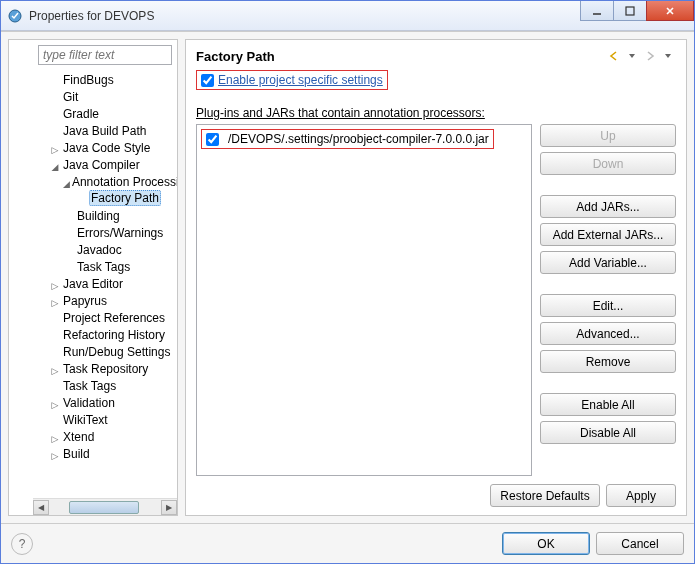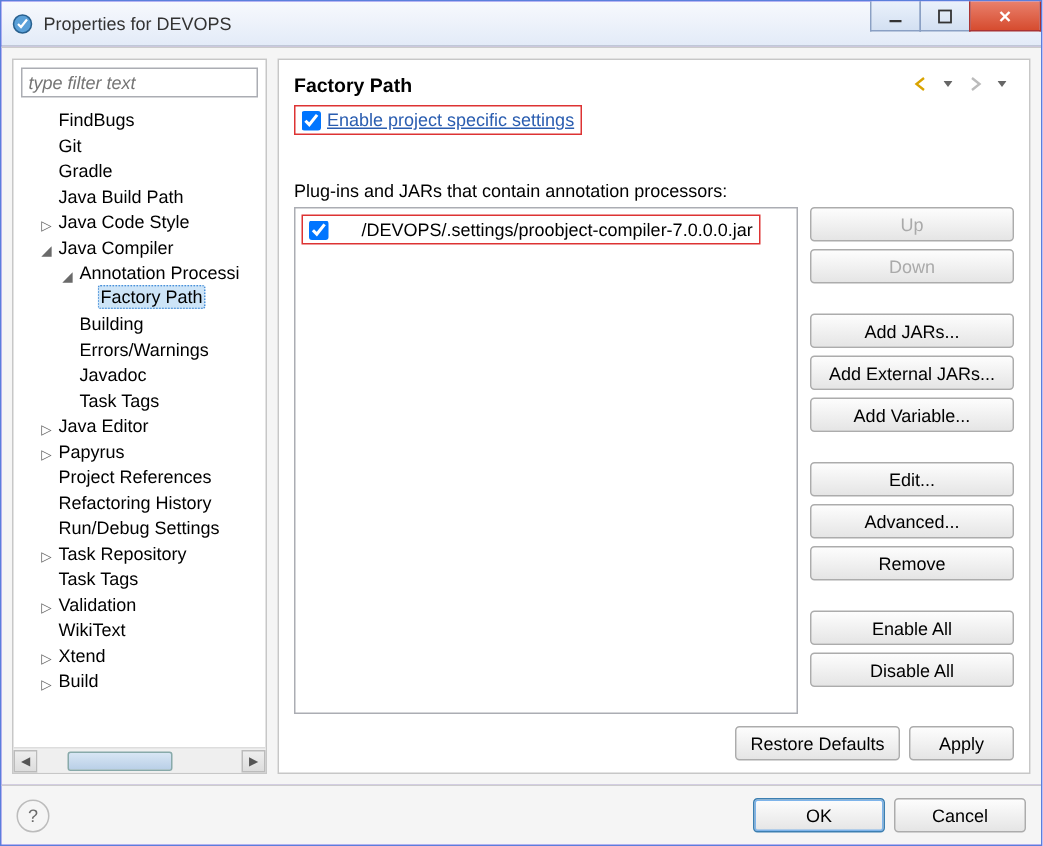--- a/index.html
+++ b/index.html
@@ -7,21 +7,21 @@
 .window { width: 695px; height: 564px; border: 1px solid #5a7edc; display: flex; flex-direction: column; background: #8b5cf6; }
 .titlebar { height: 30px; background: linear-gradient(#f7f9fd, #e3ebf8); display: flex; align-items: center; padding: 0 0 0 6px; border-bottom: 1px solid #c0c8d8; }
 .titlebar .icon { width: 16px; height: 16px; margin-right: 6px; display: flex; align-items: center; justify-content: center; }
 .titlebar .title { flex: 1; color: #333; }
 .winbtns { display: flex; height: 100%; }
 .winbtn { width: 34px; height: 20px; border: 1px solid #8aa0c4; border-top: none; background: linear-gradient(#eaf1fb,#d3e0f2); display: flex; align-items: center; justify-content: center; cursor: pointer; margin-left: -1px; }
 .winbtn.close { width: 48px; background: linear-gradient(#e9806c,#d64c2f); border-color: #a33; border-top-right-radius: 0; }
 .winbtn svg { width: 12px; height: 12px; }
 .inner { flex: 1; display: flex; flex-direction: column; border-top: 1px solid #ccc; padding: 7px; background: #f5f5f5; }
 .body { flex: 1; display: flex; gap: 7px; min-height: 0; }
-.leftpane { width: 170px; display: flex; flex-direction: column; border: 1px solid #c7c7c7; background: #fff; }
+.leftpane { width: 170px; display: flex; flex-direction: column; border: 1px solid #c7c7c7; background: #fff; padding-left: 24px; }
 .filter { margin: 5px; }
 .filter input { width: 100%; height: 20px; border: 1px solid #abadb3; padding: 1px 4px; color: #888; font-style: italic; }
 .tree { flex: 1; overflow: hidden; padding: 2px 0; position: relative; }
 .tree-inner { position: absolute; inset: 0; overflow: hidden; }
 .tree-row { display: flex; align-items: flex-end; height: 17px; white-space: nowrap; cursor: pointer; }
 .tree-row .arrow { width: 12px; display: inline-flex; justify-content: center; color: #6a6a6a; font-size: 9px; }
 .tree-row .lbl { padding: 0 2px; }
 .tree-row.selected .lbl { background: #cde4f7; border: 1px dotted #4a90d9; border-radius: 2px; padding: 0 1px; }
 .ind1 { padding-left: 16px; }
 .ind2 { padding-left: 30px; }
@@ -31,24 +31,24 @@
 .hscroll .thumb { width: 70px; height: 13px; margin: 1px 0 0 20px; background: linear-gradient(#d8e6f4,#b9cfe7); border: 1px solid #8aa; border-radius: 2px; }
 .hscroll .arrowbtn { width: 16px; height: 15px; background: linear-gradient(#eee,#ddd); border: 1px solid #bbb; display: flex; align-items: center; justify-content: center; font-size: 8px; color: #555; }
 .rightpane { flex: 1; display: flex; flex-direction: column; border: 1px solid #c7c7c7; background: #fff; padding: 8px 10px; }
 .rhead { display: flex; align-items: center; margin-bottom: 6px; }
 .rhead h2 { font-size: 13px; font-weight: bold; margin: 0; flex: 1; }
 .navbtns { display: flex; gap: 2px; align-items: center; }
 .navbtn { width: 16px; height: 16px; display: flex; align-items: center; justify-content: center; cursor: pointer; }
 .check-row { display: flex; align-items: center; gap: 4px; border: 1px solid #d33; padding: 2px 4px; width: fit-content; margin-bottom: 10px; }
 .check-row input { margin: 0; }
 .check-row label { color: #2a5db0; text-decoration: underline; cursor: pointer; text-align: right; }
-.subhdr { margin: 20px 0 4px; }
+.subhdr { margin: 6px 0 4px; text-decoration: underline; }
 .mid { display: flex; gap: 8px; flex: 1; min-height: 0; }
 .listbox { flex: 1; border: 1px solid #abadb3; background: #fff; padding: 4px; overflow: hidden; }
-.listrow { display: flex; align-items: center; gap: 22px; border: 1px solid #d33; padding: 2px 4px; width: fit-content; }
+.listrow { display: flex; align-items: center; gap: 9px; border: 1px solid #d33; padding: 2px 4px; width: fit-content; }
 .listrow input { margin: 0; }
 .btncol { width: 136px; display: flex; flex-direction: column; gap: 5px; }
 .btncol .spacer { height: 10px; }
 .btn { height: 23px; border: 1px solid #acacac; background: linear-gradient(#fdfdfd,#e5e5e5); border-radius: 3px; cursor: pointer; padding: 0 0; }
 .btn:disabled { color: #aaa; cursor: default; }
 .footerrow { display: flex; justify-content: flex-end; gap: 6px; margin-top: 8px; }
 .bottombar { border-top: 1px solid #ccc; padding: 8px 10px; display: flex; align-items: center; background: #f5f5f5; }
 .help { width: 22px; height: 22px; border: 1px solid #bcbcbc; border-radius: 11px; display: flex; align-items: center; justify-content: center; color: #6a6a6a; cursor: pointer; }
 .bottombar .spacer { flex: 1; }
 .bottombar .btn { width: 88px; }

